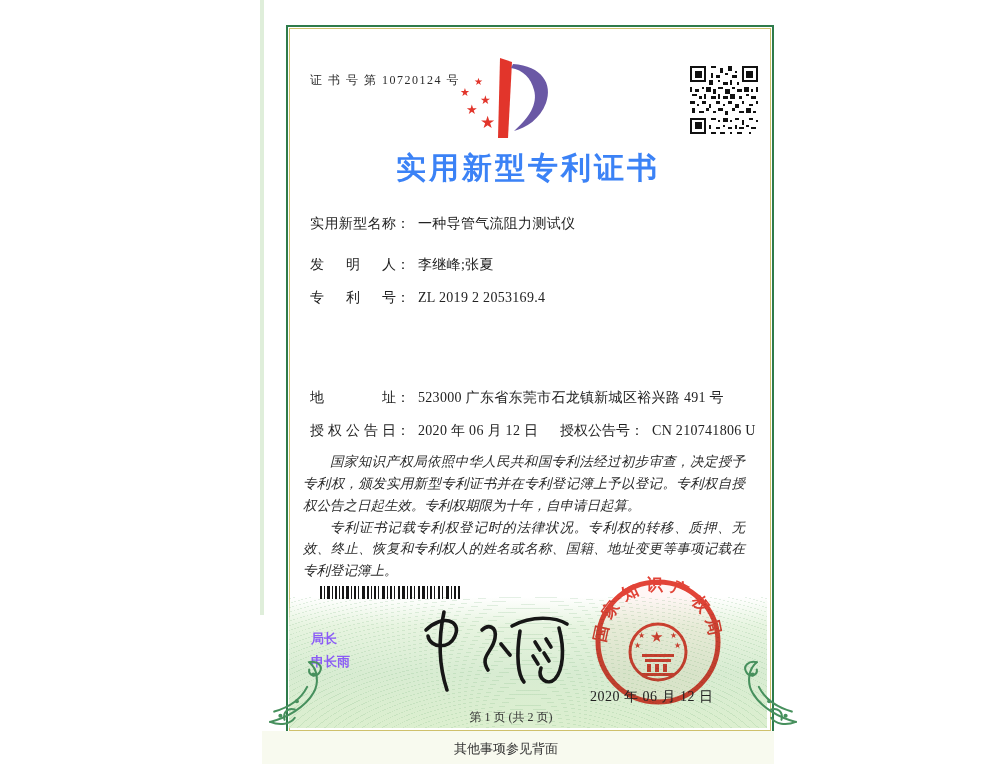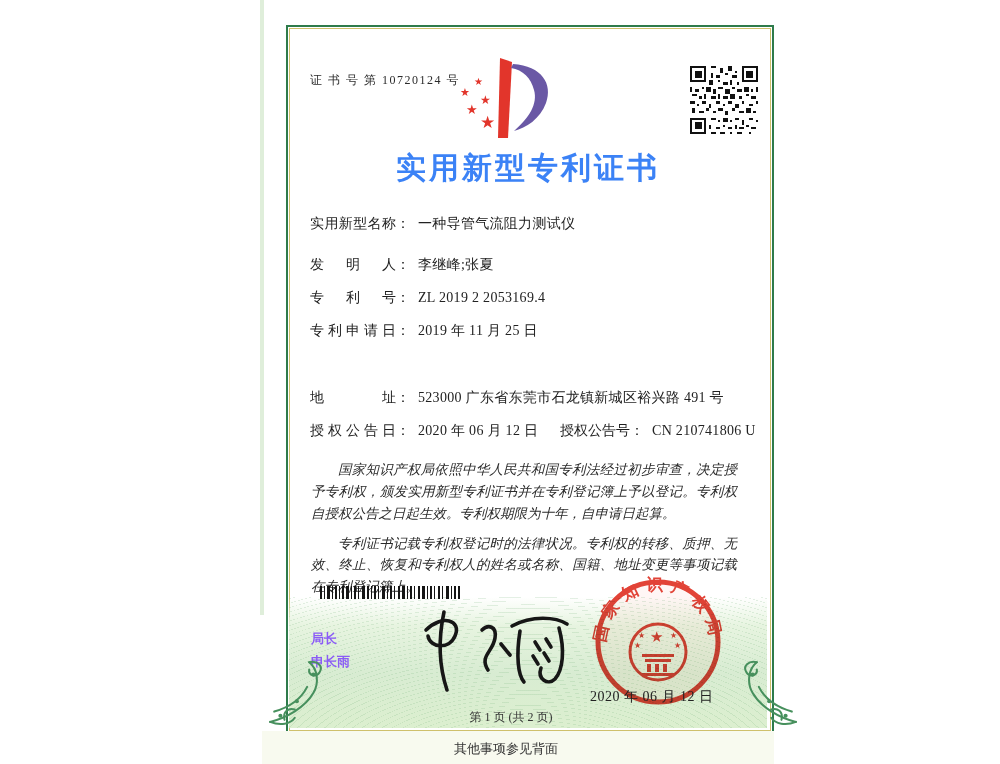--- a/index.html
+++ b/index.html
@@ -19,21 +19,21 @@
   .title{position:absolute;left:286px;top:148px;width:484px;text-align:center;
          font-size:30px;font-weight:700;letter-spacing:3px;color:#3b82f6;}
   .row{position:absolute;left:310px;width:460px;font-size:14px;white-space:nowrap;color:#222;}
   .f-label{display:inline-block;width:86px;text-align:justify;text-align-last:justify;color:#1e1e1e;}
   .f-colon{margin-right:8px;}
   .f-value{letter-spacing:0.3px;margin-top:48px;}
   .pair2{position:absolute;left:250px;top:0;white-space:nowrap;}
   .pair2 .f-label{width:70px;}
   .paras{position:absolute;left:303px;top:451px;width:442px;font-size:13.5px;line-height:1.62;
          text-align:justify;color:#2a2a2a;font-style:italic;}
-  .paras p{margin:8px;text-indent:2em;}
+  .paras p{margin:0;text-indent:2em;}
   .barcode{position:absolute;left:320px;top:586px;}
   .director{position:absolute;left:311px;top:627px;font-family:"Liberation Sans","DejaVu Sans",sans-serif;
             font-weight:600;font-size:13px;line-height:1.8;color:#8b5cf6;}
   .signature{position:absolute;left:408px;top:598px;}
   .seal{position:absolute;left:592px;top:576px;mix-blend-mode:multiply;opacity:0.93;}
   .seal-date{position:absolute;left:590px;top:688px;font-size:14px;letter-spacing:0.5px;color:#222;}
   .page-note{position:absolute;left:286px;top:709px;width:450px;text-align:center;font-size:12px;color:#333;}
   .back-note{position:absolute;left:266px;top:740px;width:480px;text-align:center;font-size:13px;color:#333;}
   .flourish{position:absolute;}
   .fl-bl{left:266px;top:654px;}
@@ -162,23 +162,20 @@
 
   <div class="row" style="top:215px">
     <span class="f-label">实用新型名称</span><span class="f-colon">：</span><span class="f-value">一种导管气流阻力测试仪</span>
   </div>
   <div class="row" style="top:256px">
     <span class="f-label">发明人</span><span class="f-colon">：</span><span class="f-value">李继峰;张夏</span>
   </div>
   <div class="row" style="top:289px">
     <span class="f-label">专利号</span><span class="f-colon">：</span><span class="f-value">ZL 2019 2 2053169.4</span>
   </div>
-  <div class="row" style="top:322px">
-    <span class="f-label">专利申请日</span><span class="f-colon">：</span><span class="f-value">2019 年 11 月 25 日</span>
-  </div>
   <div class="row" style="top:389px">
     <span class="f-label">地址</span><span class="f-colon">：</span><span class="f-value">523000 广东省东莞市石龙镇新城区裕兴路 491 号</span>
   </div>
   <div class="row" style="top:422px">
     <span class="f-label">授权公告日</span><span class="f-colon">：</span><span class="f-value">2020 年 06 月 12 日</span>
     <span class="pair2">
       <span class="f-label">授权公告号</span><span class="f-colon">：</span><span class="f-value">CN 210741806 U</span>
     </span>
   </div>
 

